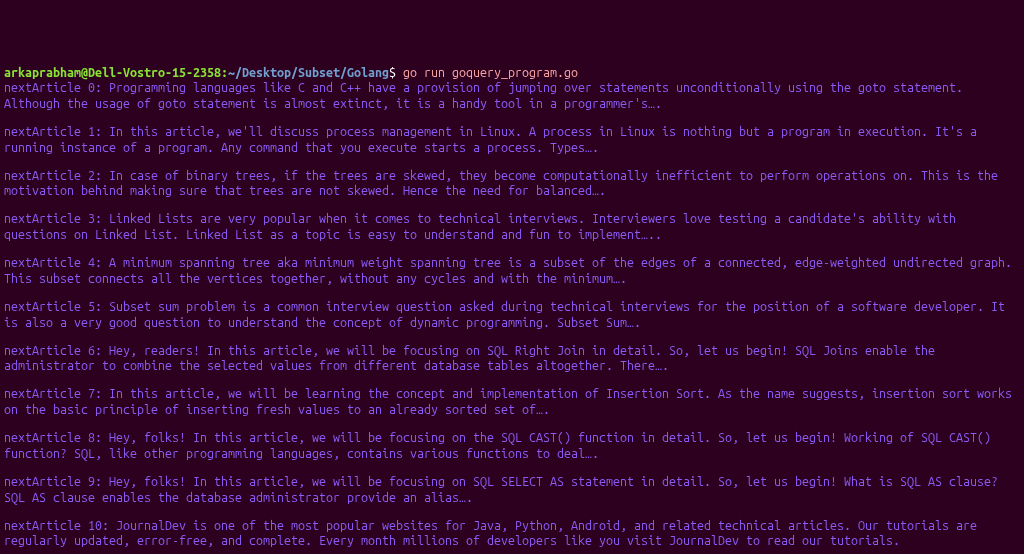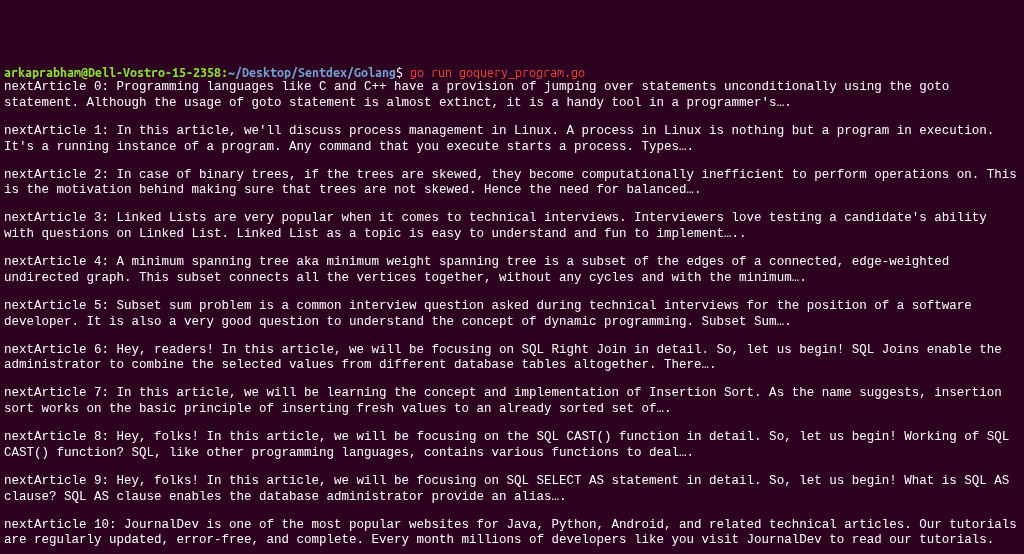--- a/index.html
+++ b/index.html
@@ -12,26 +12,26 @@
     width: 1024px;
     height: 554px;
     overflow: hidden;
     color: #ffffff;
     word-break: break-word;
     white-space: pre-wrap;
   }
   .prompt-user { color: #8ae234; font-weight: bold; }
   .prompt-path { color: #729fcf; font-weight: bold; }
   .prompt-dollar { color: #ffffff; }
-  .cmd { color: #ef4444; }
-  .output-line { color: #ffffff; display: block; font-family: Liberation Mono, monospace; }
+  .cmd { color: #fca5a5; }
+  .output-line { color: #8b5cf6; display: block; }
   .block { margin-bottom: 12.5px; }
 </style>
 </head>
 <body>
 
 
 
-<div><span><span class="prompt-user">arkaprabham@Dell-Vostro-15-2358</span><span class="prompt-user">:</span><span class="prompt-path">~/Desktop/Sentdex/Golang</span><span class="prompt-dollar">$</span> <span class="cmd">go run goquery_program.go</span></span>
+<div><span><span class="prompt-user">arkaprabham@Dell-Vostro-15-2358</span><span class="prompt-user">:</span><span class="prompt-path">~/Desktop/Subset/Golang</span><span class="prompt-dollar">$</span> <span class="cmd">go run goquery_program.go</span></span>
 <div id="articles"><div class="block output-line">nextArticle 0: Programming languages like C and C++ have a provision of jumping over statements unconditionally using the goto statement. Although the usage of goto statement is almost extinct, it is a handy tool in a programmer's….</div><div class="block output-line">nextArticle 1: In this article, we'll discuss process management in Linux. A process in Linux is nothing but a program in execution. It's a running instance of a program. Any command that you execute starts a process. Types….</div><div class="block output-line">nextArticle 2: In case of binary trees, if the trees are skewed, they become computationally inefficient to perform operations on. This is the motivation behind making sure that trees are not skewed. Hence the need for balanced….</div><div class="block output-line">nextArticle 3: Linked Lists are very popular when it comes to technical interviews. Interviewers love testing a candidate's ability with questions on Linked List. Linked List as a topic is easy to understand and fun to implement…..</div><div class="block output-line">nextArticle 4: A minimum spanning tree aka minimum weight spanning tree is a subset of the edges of a connected, edge-weighted undirected graph. This subset connects all the vertices together, without any cycles and with the minimum….</div><div class="block output-line">nextArticle 5: Subset sum problem is a common interview question asked during technical interviews for the position of a software developer. It is also a very good question to understand the concept of dynamic programming. Subset Sum….</div><div class="block output-line">nextArticle 6: Hey, readers! In this article, we will be focusing on SQL Right Join in detail. So, let us begin! SQL Joins enable the administrator to combine the selected values from different database tables altogether. There….</div><div class="block output-line">nextArticle 7: In this article, we will be learning the concept and implementation of Insertion Sort. As the name suggests, insertion sort works on the basic principle of inserting fresh values to an already sorted set of….</div><div class="block output-line">nextArticle 8: Hey, folks! In this article, we will be focusing on the SQL CAST() function in detail. So, let us begin! Working of SQL CAST() function? SQL, like other programming languages, contains various functions to deal….</div><div class="block output-line">nextArticle 9: Hey, folks! In this article, we will be focusing on SQL SELECT AS statement in detail. So, let us begin! What is SQL AS clause? SQL AS clause enables the database administrator provide an alias….</div><div class="block output-line">nextArticle 10: JournalDev is one of the most popular websites for Java, Python, Android, and related technical articles. Our tutorials are regularly updated, error-free, and complete. Every month millions of developers like you visit JournalDev to read our tutorials.</div></div></div>
 
 
 
 
 </body></html>

